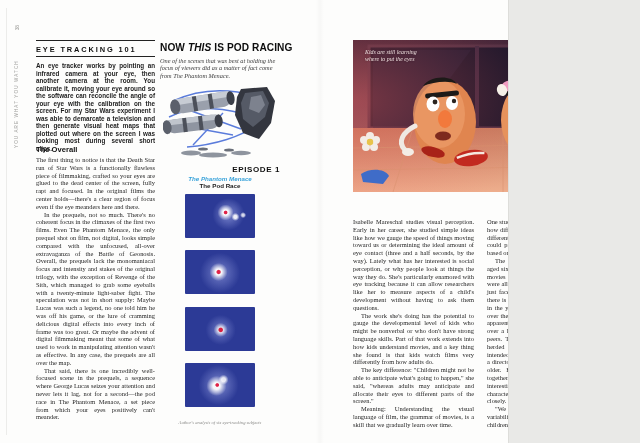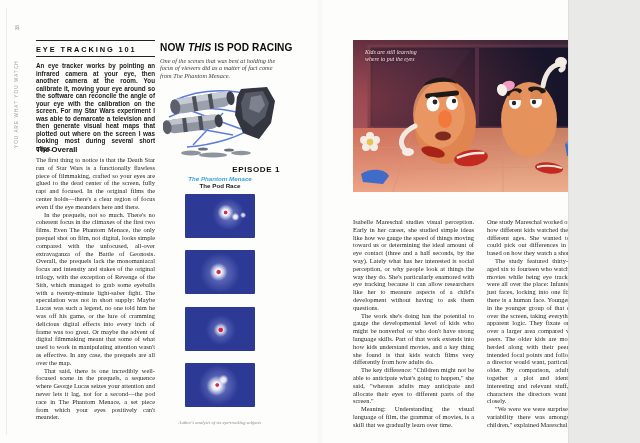--- a/index.html
+++ b/index.html
@@ -1,16 +1,16 @@
 <!DOCTYPE html>
 <html><head>
 <meta charset="utf-8">
 <style>
   html,body{margin:0;padding:0;background:#e9e9e7;}
-  .stage{position:relative;width:568px;height:443px;background:#fdfdfc;overflow:hidden;
+  .stage{position:relative;width:508px;height:443px;background:#fdfdfc;overflow:hidden;
          font-family:"Liberation Serif",serif;color:#2b2b2b;box-shadow:0 0 0 1px #ddddda;text-decoration:underline;}
   .abs{position:absolute;}
   
   .edge-left{left:6px;top:8px;width:1px;height:427px;background:#ececea;}
   .gutter{left:316px;top:0;width:8px;height:443px;background:linear-gradient(90deg,rgba(0,0,0,0) 0%,rgba(0,0,0,0.025) 50%,rgba(0,0,0,0) 100%);}
 
   
   .vert{color:#a3a3a0;font-family:"Liberation Sans",sans-serif;font-size:4.6px;letter-spacing:1.1px;}
   .vert-l{writing-mode:vertical-rl;transform:rotate(180deg);}
   .vert-r{writing-mode:vertical-rl;}

